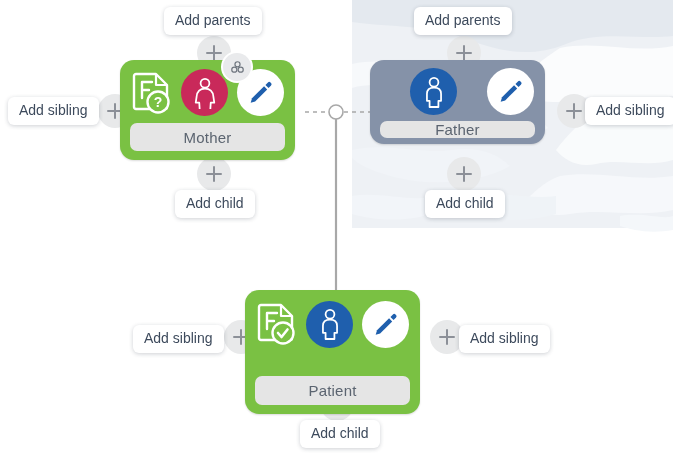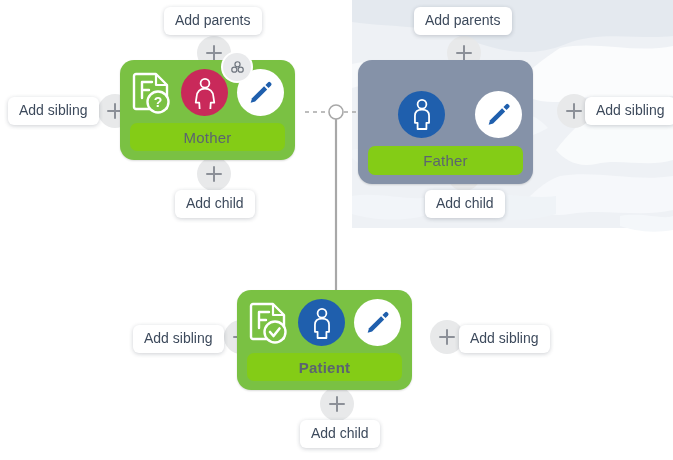--- a/index.html
+++ b/index.html
@@ -77,21 +77,21 @@
     background: #ffffff;
     display: flex; align-items: center; justify-content: center;
     flex: 0 0 auto;
     margin-right: 1px;
     cursor: pointer;
   }
 
   .name-field {
     margin-top: 6px;
     height: 29px;
-    background: #84cc16;
+    background: #e5e5e5;
     border-radius: 7px;
     display: flex;
     align-items: center;
     justify-content: center;
     font-size: 15px;
     color: #5b6470;
     letter-spacing: .2px;
     cursor: text;
   }
 
@@ -222,21 +222,21 @@
 
   <div class="plus" style="left:447px; top:36px;"></div>
   <div class="chip" style="left:414px; top:7px;">Add parents</div>
 
   <div class="plus" style="left:557px; top:94px;"></div>
   <div class="chip" style="left:585px; top:97px;">Add sibling</div>
 
   <div class="plus" style="left:447px; top:157px;"></div>
   <div class="chip" style="left:425px; top:190px;">Add child</div>
 
-  <div class="node slate" style="left:358px; top:60px; width:175px; height:124px;justify-content:flex-end;">
+  <div class="node slate" style="left:370px; top:60px; width:175px; height:84px;">
     <div class="node-icons">
       <div class="spacer"></div>
 
       <div class="gender-circle male">
         <svg viewBox="0 0 34 36" width="30" height="32">
           <circle cx="17" cy="7" r="5" fill="none" stroke="#ffffff" stroke-width="2"></circle>
           <path d="M17 13 c-5.5 0 -8 3 -8 7 v8 h3 v7 h10 v-7 h3 v-8 c0 -4 -2.5 -7 -8 -7 z" fill="none" stroke="#ffffff" stroke-width="2" stroke-linejoin="round"></path>
         </svg>
       </div>
 
@@ -255,21 +255,21 @@
 
   <div class="plus" style="left:224px; top:320px;"></div>
   <div class="chip" style="left:133px; top:325px;">Add sibling</div>
 
   <div class="plus" style="left:430px; top:320px;"></div>
   <div class="chip" style="left:459px; top:325px;">Add sibling</div>
 
   <div class="plus" style="left:320px; top:387px;"></div>
   <div class="chip" style="left:300px; top:420px;">Add child</div>
 
-  <div class="node green" style="left:237px; top:290px; width:175px; height:100px;font-weight:bold;">
+  <div class="node green" style="left:245px; top:290px; width:175px; height:124px;">
     <div class="node-icons">
 
       <div class="doc-icon">
         <svg viewBox="0 0 40 44" width="40" height="44">
           <path d="M4 3 h20 l11 11 v22 a2 2 0 0 1 -2 2 h-29 a2 2 0 0 1 -2 -2 v-31 a2 2 0 0 1 2 -2 z" fill="none" stroke="#ffffff" stroke-width="2.4" stroke-linejoin="round"></path>
           <path d="M24 3 v11 h11" fill="none" stroke="#ffffff" stroke-width="2.2" stroke-linejoin="round"></path>
           <path d="M10 11 h10 M10 11 v16 M10 19 h7" fill="none" stroke="#ffffff" stroke-width="2.4" stroke-linecap="round"></path>
           <circle cx="26" cy="31" r="10.5" fill="#7ac143" stroke="#ffffff" stroke-width="2.4"></circle>
           <path d="M21 31 l3.5 4 l6 -7.5" fill="none" stroke="#ffffff" stroke-width="2.6" stroke-linecap="round" stroke-linejoin="round"></path>
         </svg>

